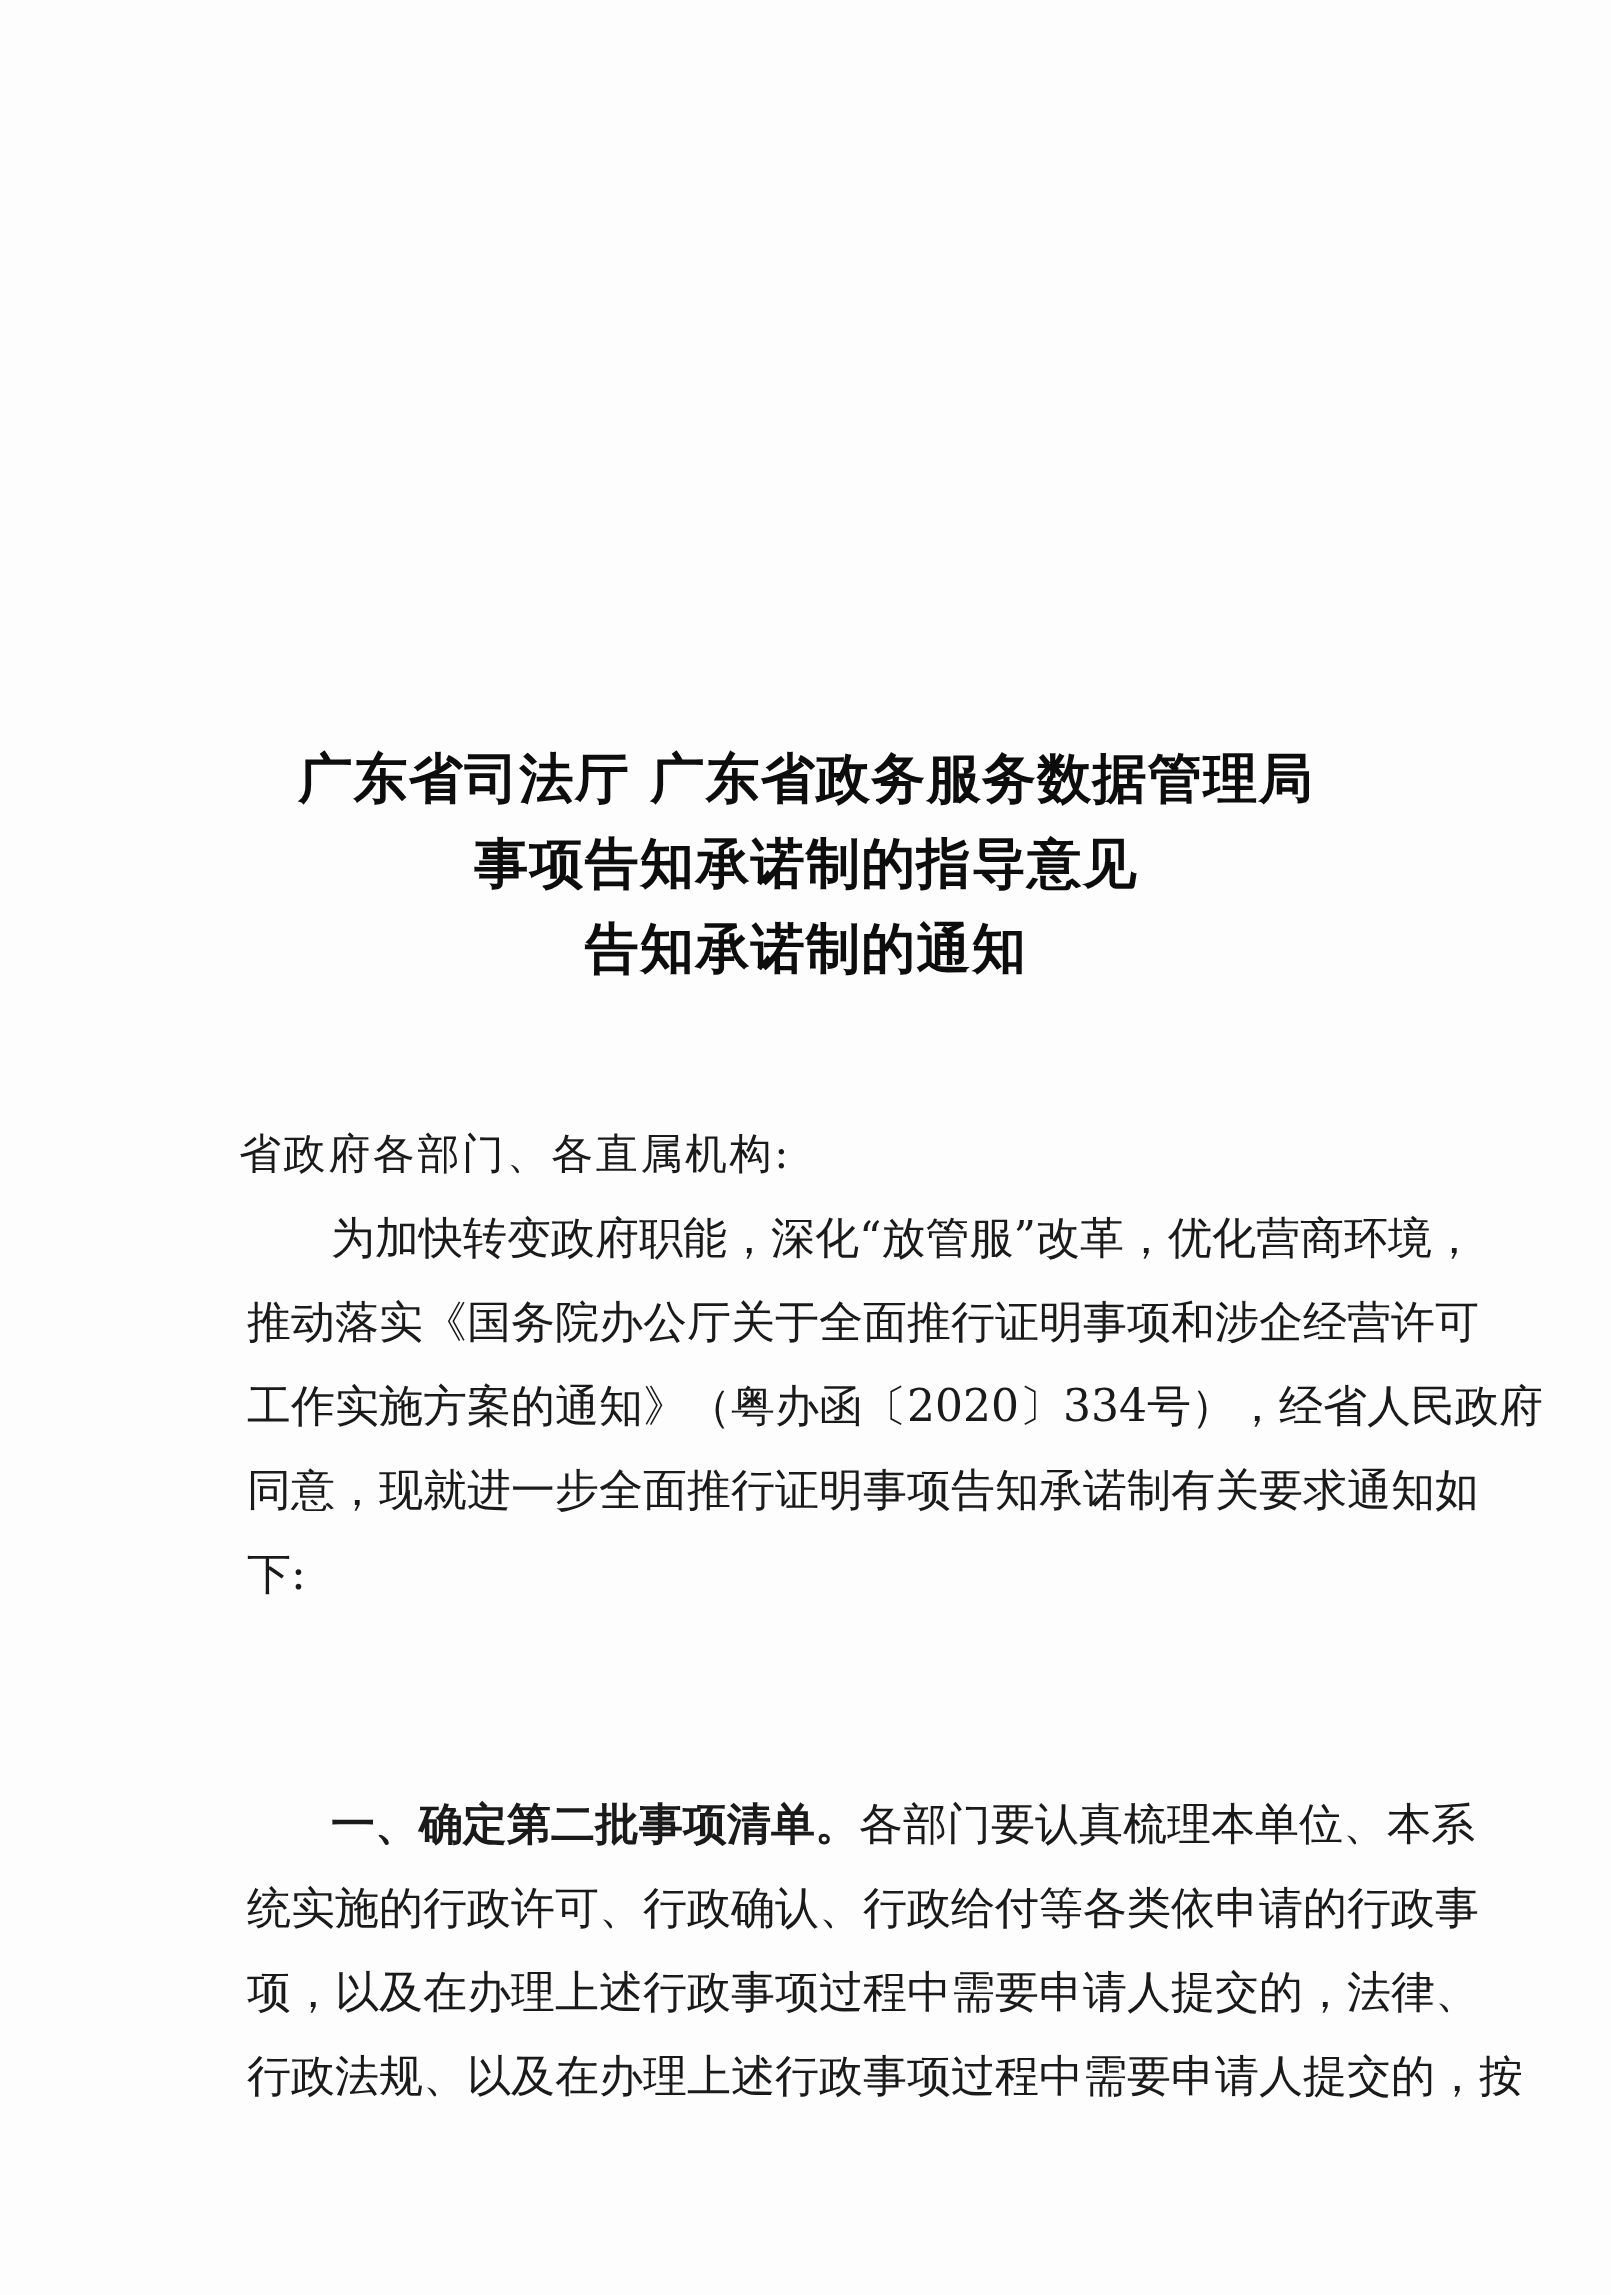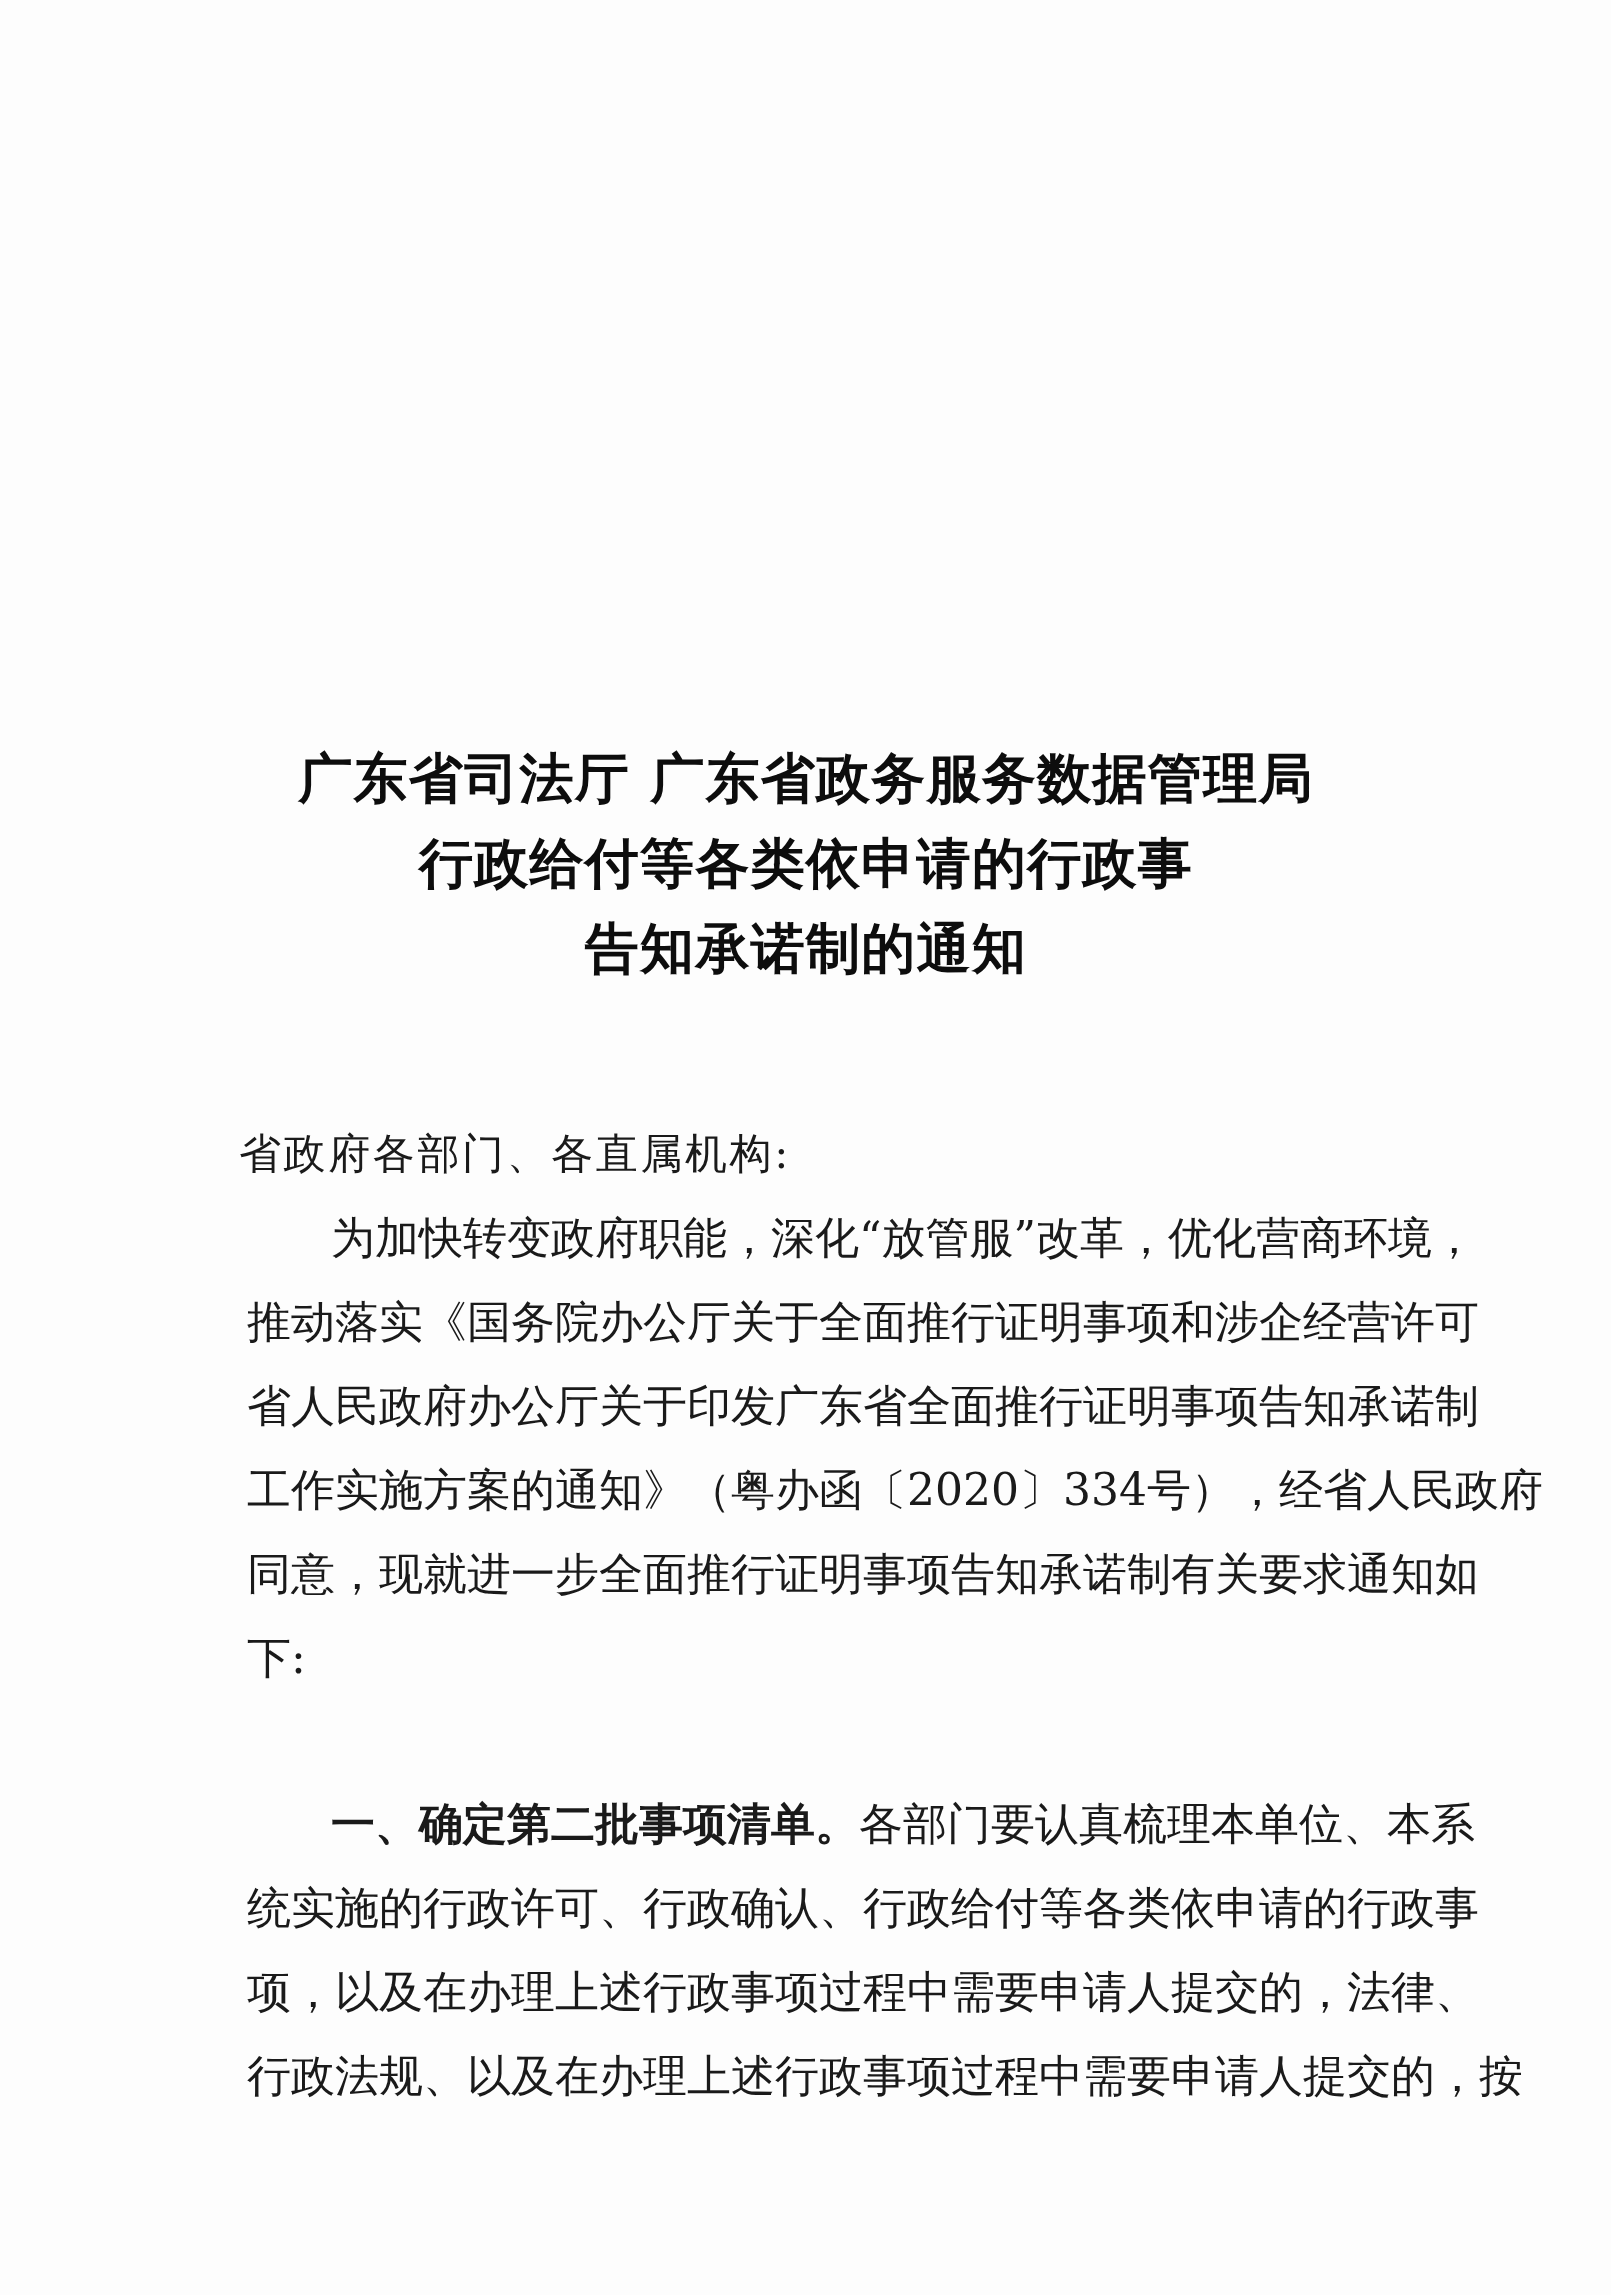--- a/index.html
+++ b/index.html
@@ -18,30 +18,29 @@
   .bold { font-family: "DejaVu Sans", "Liberation Sans", sans-serif; font-weight: bold; margin-top: 11px; }
   .salutation { position: absolute; left: 239px; top: 1112px; font-size: 42px; line-height: 84px; color: #1a1a1a; letter-spacing: 2.6px; }
 </style>
 </head>
 <body>
 
 <div class="page">
 
   <div class="title" style="top:736px;">
     <span class="line">广东省司法厅  广东省政务服务数据管理局</span>
-    <span class="line">行政给付等各类依申请的行政事</span>
+    <span class="line">事项告知承诺制的指导意见</span>
     <span class="line">告知承诺制的通知</span>
   </div>
 
   <div class="salutation">省政府各部门、各直属机构:</div>
 
   <div class="body-text" style="top:1196px;">
     <span class="line-row indent">为加快转变政府职能，深化“放管服”改革，优化营商环境，</span>
     <span class="line-row">推动落实《国务院办公厅关于全面推行证明事项和涉企经营许可</span>
-    <span class="line-row">省人民政府办公厅关于印发广东省全面推行证明事项告知承诺制</span>
     <span class="line-row">工作实施方案的通知》（粤办函〔2020〕334号），经省人民政府</span>
     <span class="line-row">同意，现就进一步全面推行证明事项告知承诺制有关要求通知如</span>
     <span class="line-row last">下:</span>
   </div>
 
   <div class="body-text" style="top:1782px;">
     <span class="line-row indent">
       <span class="bold">一、确定第二批事项清单。</span><span>各部门要认真梳理本单位、本系</span>
     </span>
     <span class="line-row">统实施的行政许可、行政确认、行政给付等各类依申请的行政事</span>

